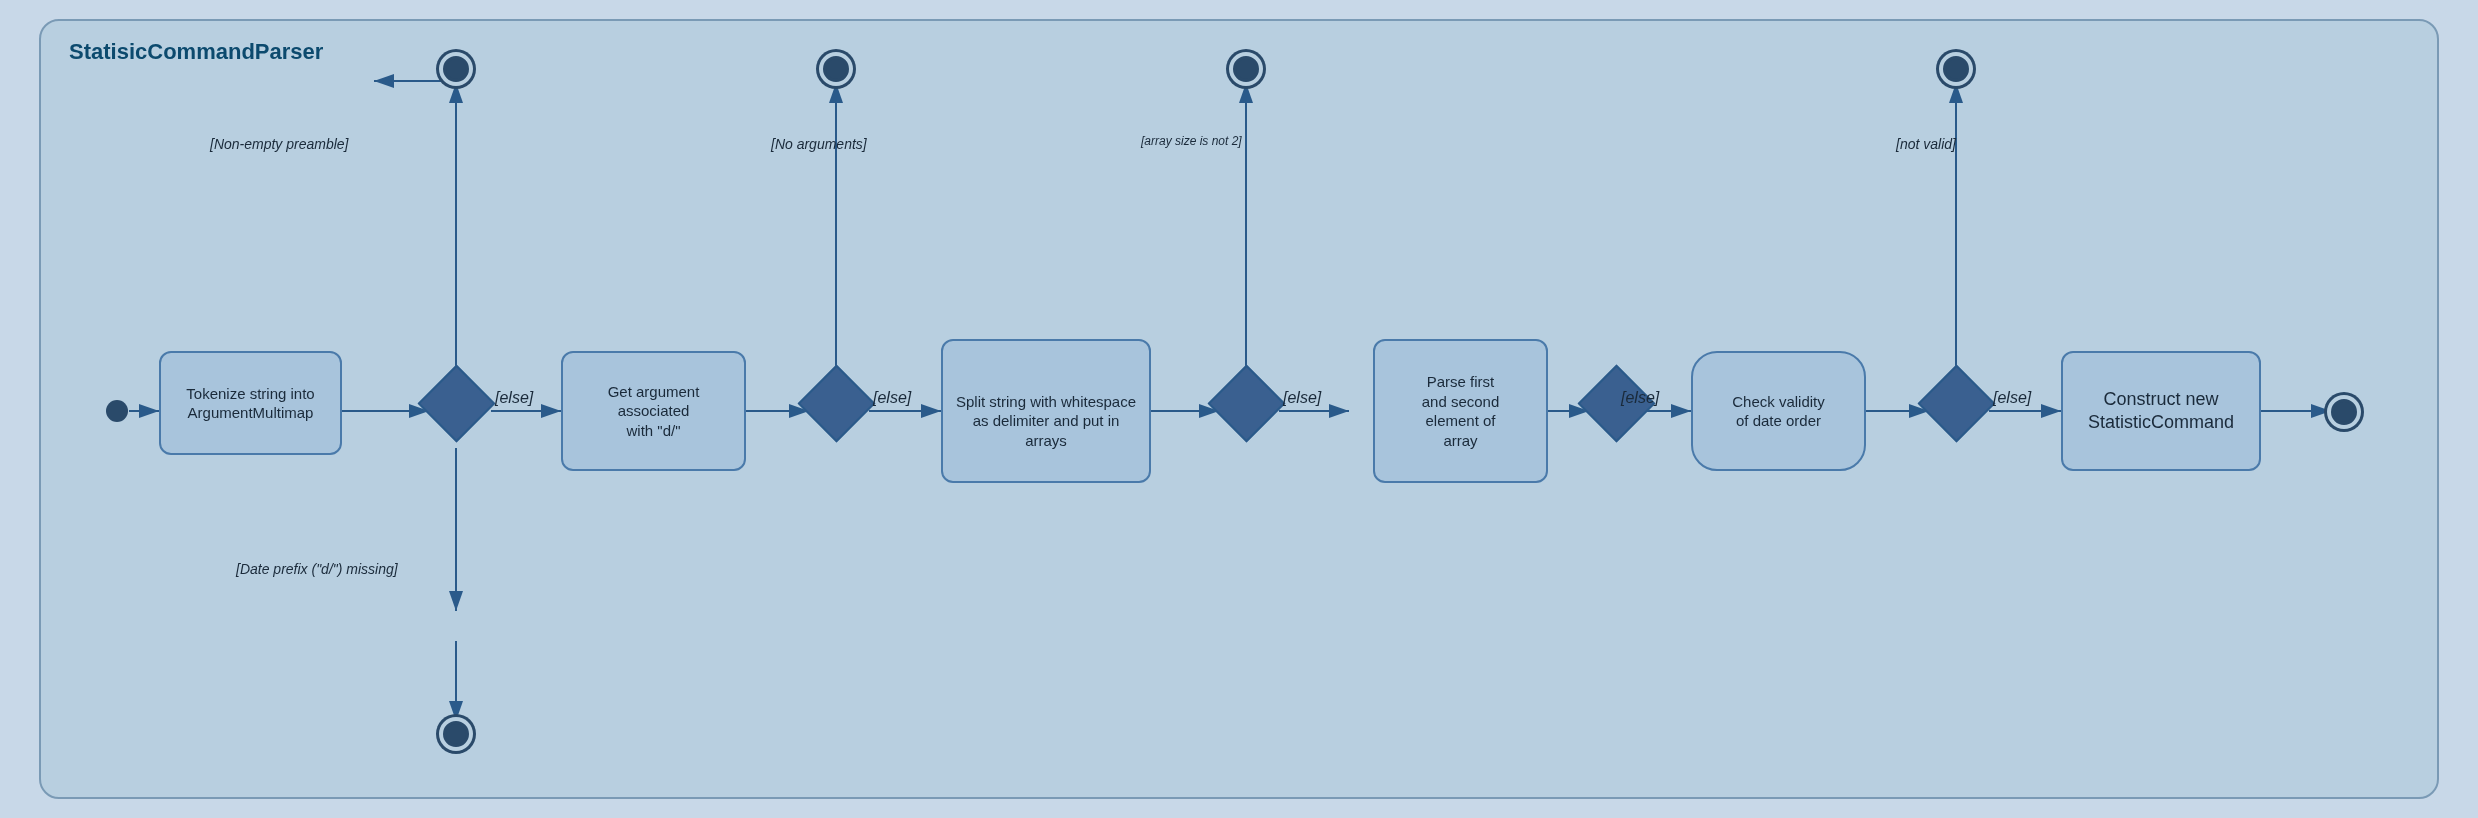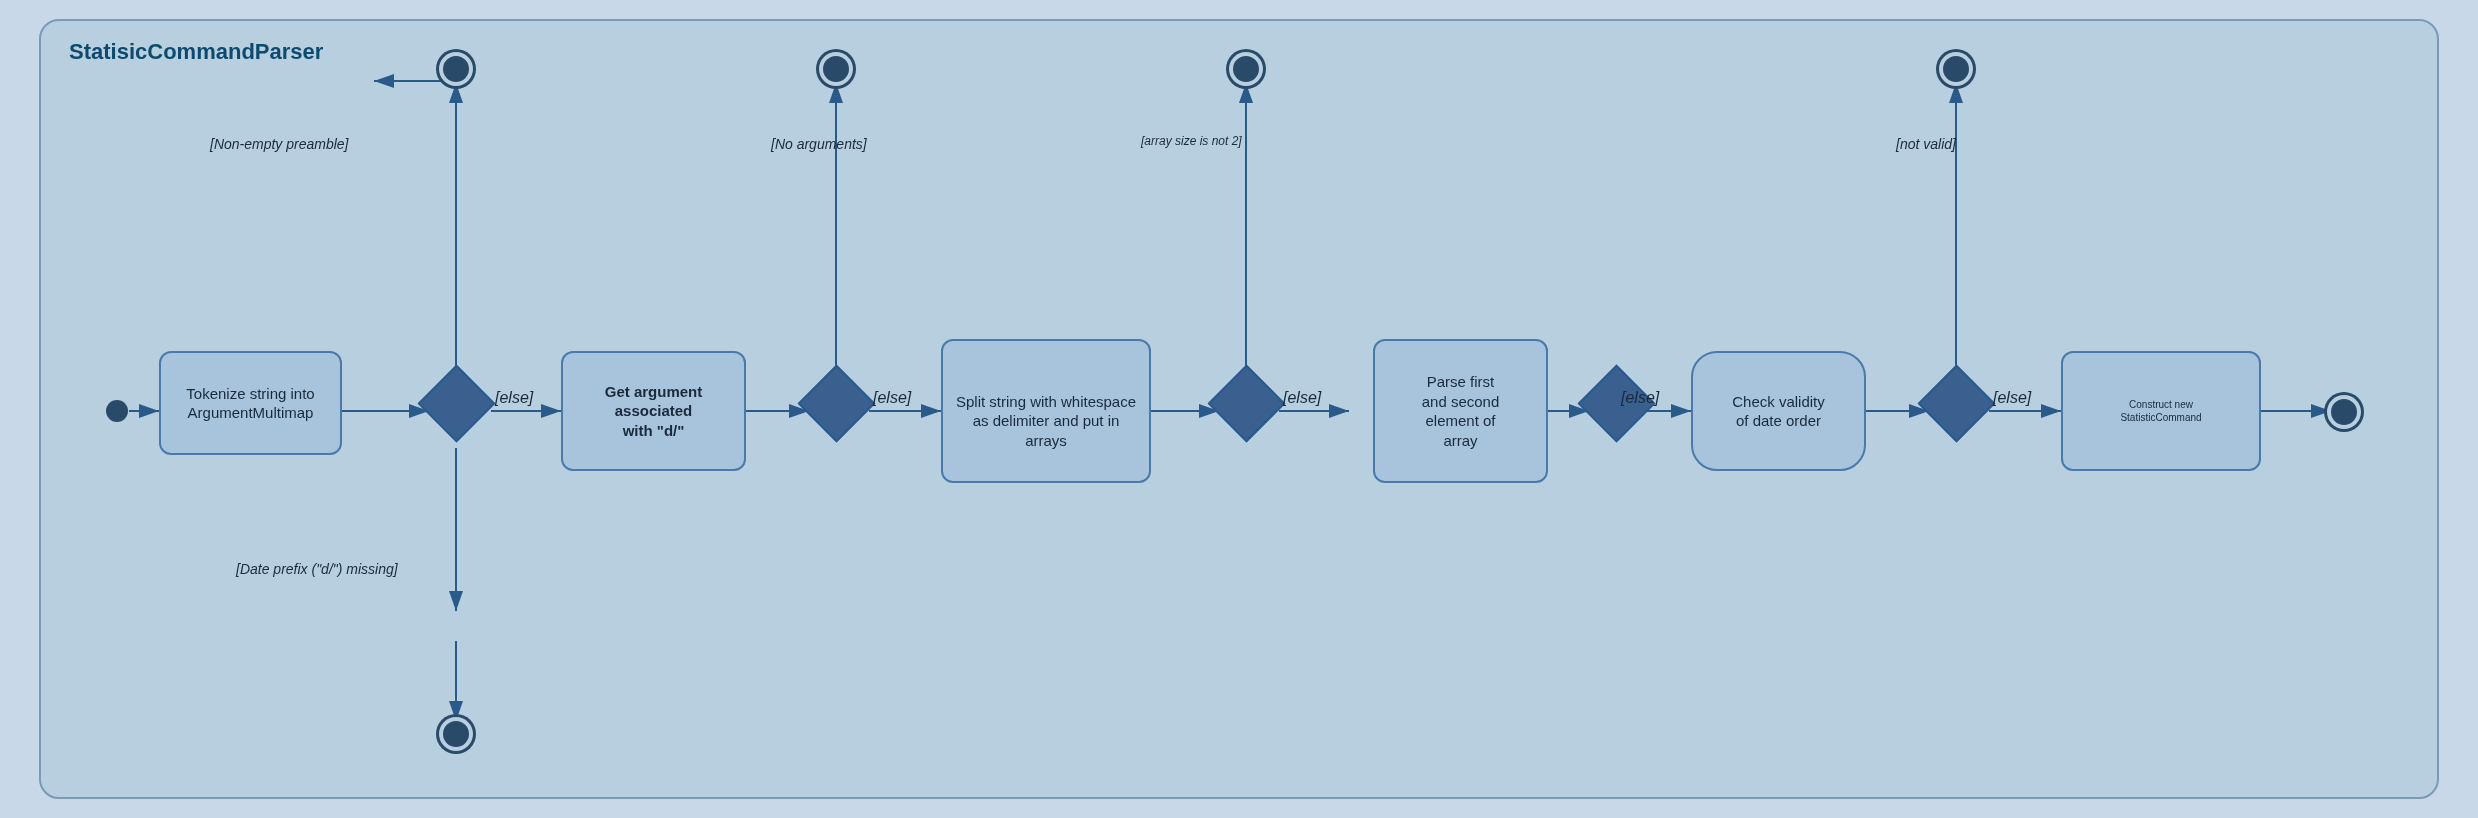--- a/index.html
+++ b/index.html
@@ -139,21 +139,21 @@
 
   <div class="node node-initial" style="left:65px; top:379px; width:22px; height:22px;"></div>
 
   <div class="node node-rounded" style="left:118px; top:330px; width:183px; height:104px; font-size:15px;">
     <span style="white-space:pre-line;">Tokenize string into
 ArgumentMultimap</span>
   </div>
 
   <div style="position:absolute; left:388px; top:355px; width:55px; height:55px; background:#3a6090; transform:rotate(45deg); border:2px solid #2a5a8a;"></div>
 
-  <div class="node node-rounded" style="left:520px; top:330px; width:185px; height:120px; font-size:15px;font-weight:bold;">
+  <div class="node node-rounded" style="left:520px; top:330px; width:185px; height:120px; font-size:15px;">
     <span style="white-space:pre-line;">Get argument
 associated
 with "d/"</span>
   </div>
 
   <div style="position:absolute; left:768px; top:355px; width:55px; height:55px; background:#3a6090; transform:rotate(45deg); border:2px solid #2a5a8a;"></div>
 
   <div class="node node-rounded" style="left:900px; top:318px; width:210px; height:144px; font-size:15px;">
     <span style="white-space:pre-line;margin-top:20px;">Split string with whitespace
 as delimiter and put in
@@ -171,21 +171,21 @@
 
   <div style="position:absolute; left:1548px; top:355px; width:55px; height:55px; background:#3a6090; transform:rotate(45deg); border:2px solid #2a5a8a;"></div>
 
   <div class="node node-rounded" style="left:1650px; top:330px; width:175px; height:120px; font-size:15px;border-radius:26px;">
     <span style="white-space:pre-line;">Check validity
 of date order</span>
   </div>
 
   <div style="position:absolute; left:1888px; top:355px; width:55px; height:55px; background:#3a6090; transform:rotate(45deg); border:2px solid #2a5a8a;"></div>
 
-  <div class="node node-rounded" style="left:2020px; top:330px; width:200px; height:120px; font-size:10px;text-align:center;">
+  <div class="node node-rounded" style="left:2020px; top:330px; width:200px; height:120px; font-size:18px;text-align:center;">
     <span style="white-space:pre-line;">Construct new
 StatisticCommand</span>
   </div>
 
   <div style="position:absolute; left:2290px; top:378px; width:26px; height:26px; background:#2a4a6a; border-radius:50%; border:3px solid #2a4a6a; box-shadow:0 0 0 4px #b8cfe0, 0 0 0 7px #2a4a6a;"></div>
 
   <div style="position:absolute; left:402px; top:35px; width:26px; height:26px; background:#2a4a6a; border-radius:50%; border:3px solid #2a4a6a; box-shadow:0 0 0 4px #b8cfe0, 0 0 0 7px #2a4a6a;"></div>
 
   <div style="position:absolute; left:782px; top:35px; width:26px; height:26px; background:#2a4a6a; border-radius:50%; border:3px solid #2a4a6a; box-shadow:0 0 0 4px #b8cfe0, 0 0 0 7px #2a4a6a;"></div>
 

